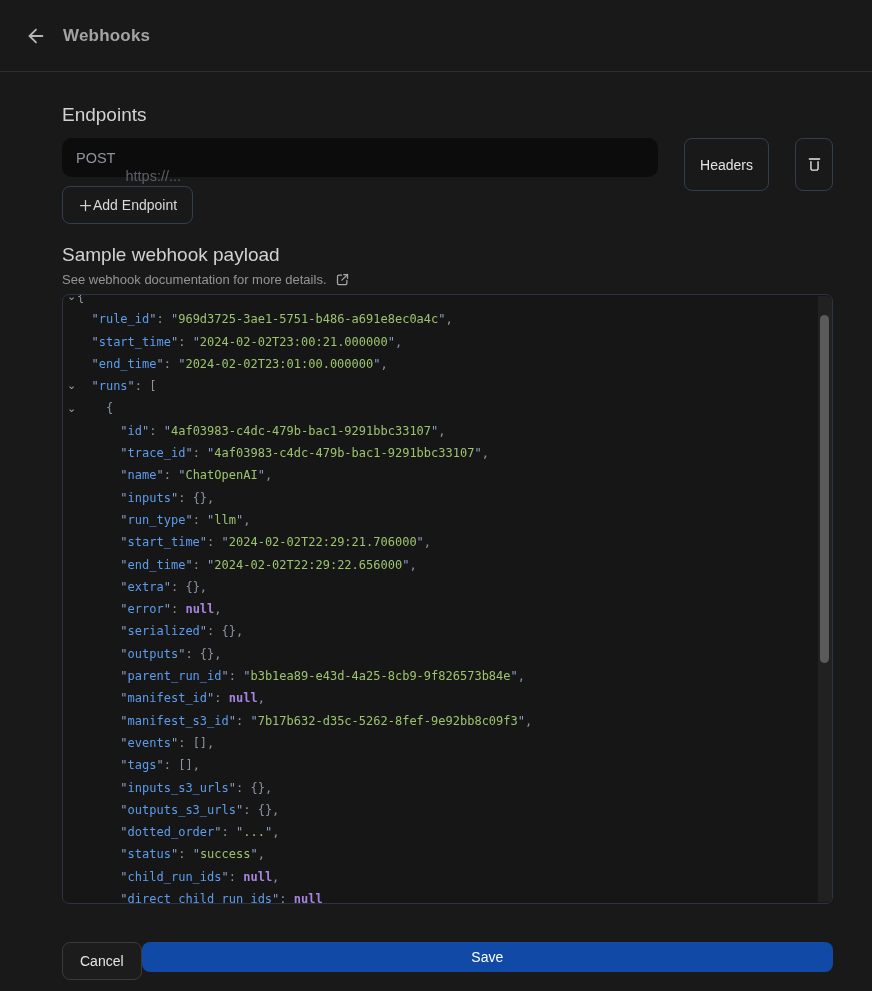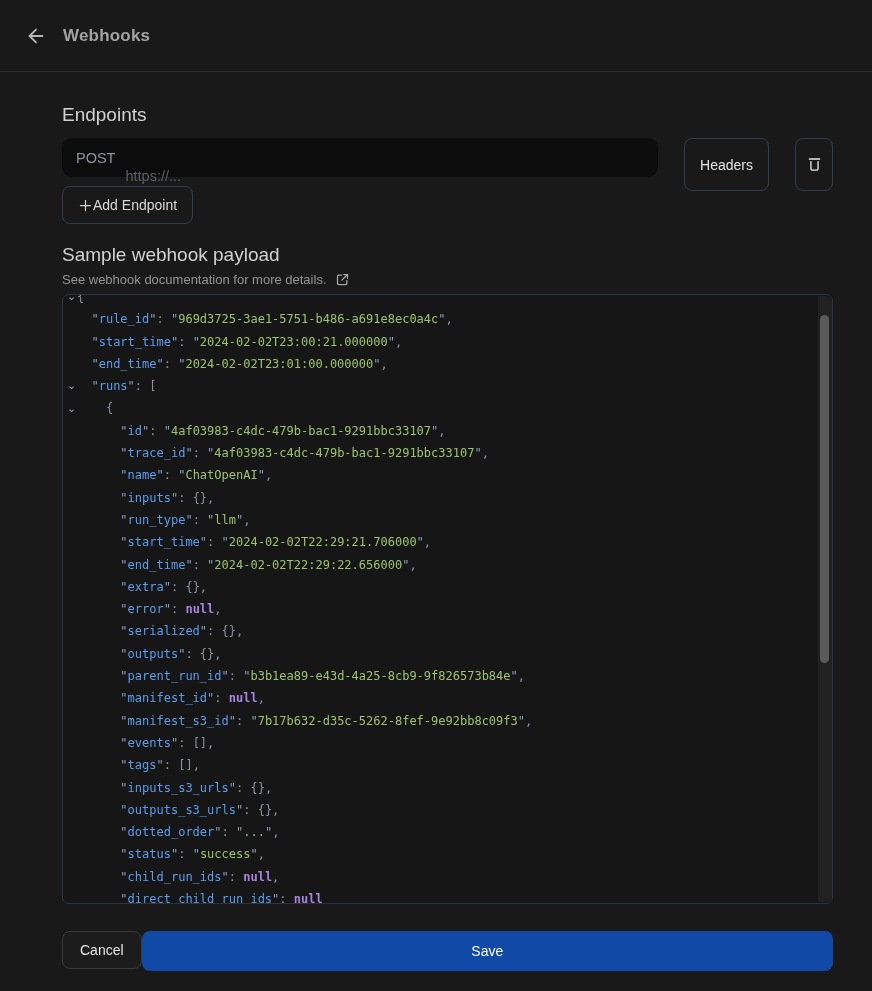--- a/index.html
+++ b/index.html
@@ -115,31 +115,31 @@
     border-radius: 0 6px 6px 0;
   }
   .scroll-thumb {
     position: absolute; top: 19px; left: 2px;
     width: 9px; height: 348px;
     background: var(--scroll-thumb, #5a5a5a);
     border-radius: 5px;
   }
 
   
-  .footer { display: flex; margin-top: 27px; }
+  .footer { display: flex; margin-top: 38px; }
   .cancel-btn {
     height: 38px; padding: 0 17px;
     background: #1c1c1c;
     border: 1px solid #3a3a3a; border-radius: 8px;
     color: #e5e5e5; font-size: 14px;
     font-family: "Liberation Sans", sans-serif;
     cursor: pointer;
   }
   .save-btn {
-    flex: 1; height: 40px;
+    flex: 1; height: 30px;
     background: var(--accent, #1149a6);
     border: none; border-radius: 8px;
     color: #ffffff; font-size: 14px;
     font-family: "Liberation Sans", sans-serif;
     cursor: pointer;
   }
 </style>
 </head>
 <body>
 

